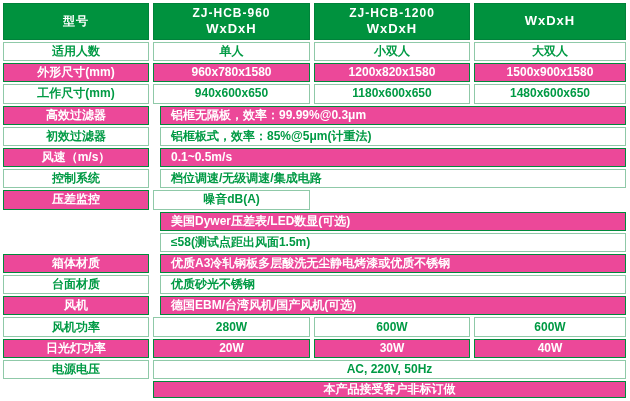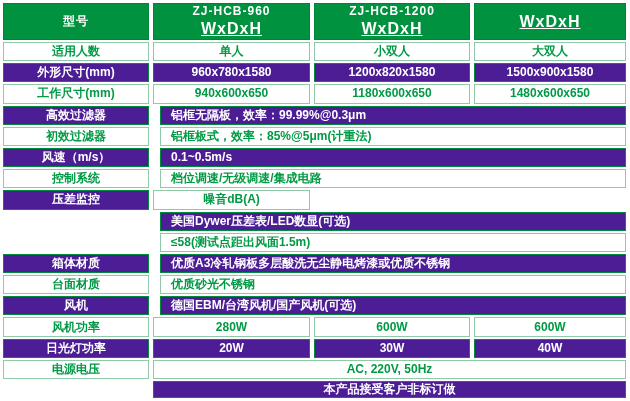--- a/index.html
+++ b/index.html
@@ -11,25 +11,25 @@
     grid-template-rows:37px repeat(16,1fr);
     gap:2px 4px;
     font-family:"Liberation Sans","DejaVu Sans",sans-serif;
     font-weight:bold;
   }
   .cell{
     display:flex;align-items:center;justify-content:center;
     font-size:12px;box-sizing:border-box;line-height:1.25;
     white-space:nowrap;overflow:hidden;
   }
-  .green{background:#4c1d95;color:#ffffff;border:1px solid #008a3b;}
+  .green{background:#ec4899;color:#ffffff;border:1px solid #008a3b;}
   .white{background:#ffffff;color:#009a44;border:1px solid #8fc9a8;}
   .header{background:#00923e;color:#ffffff;border:1px solid #00823a;letter-spacing:1px;}
   .model{flex-direction:column;}
-  .model .sub{font-size:16px;text-decoration:underline;}
+  .model .sub{font-size:13px;}
   .span3{grid-column:2 / 5;}
   .align-left{justify-content:flex-start;padding-left:10px;margin-left:7px;}
 </style>
 </head>
 <body>
 
 <div class="spec-table" id="grid">
     <div class="cell header">型号</div>
     <div class="cell header model">
       <span>ZJ-HCB-960</span>

